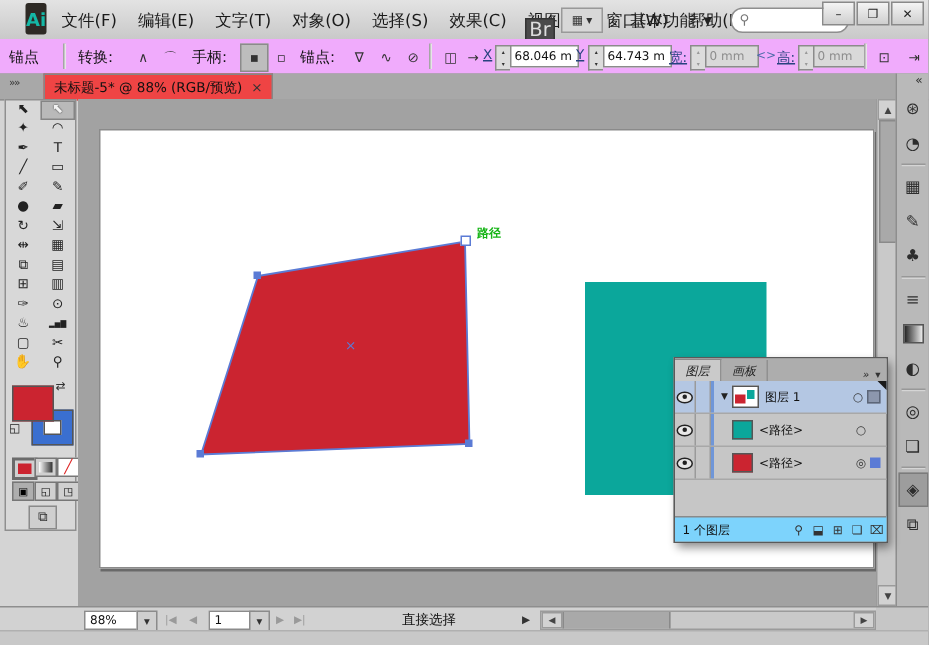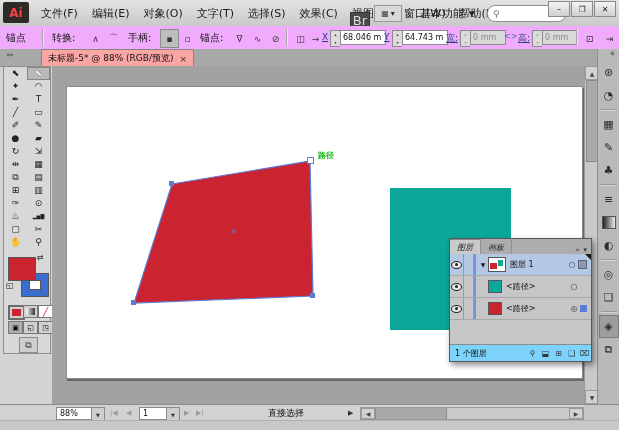--- a/index.html
+++ b/index.html
@@ -3,21 +3,21 @@
 <meta charset="utf-8">
 <style>
   html,body{margin:0;padding:0;background:#888;}
   #app{position:relative;width:619px;height:430px;background:#d4d4d4;font-family:"DejaVu Sans","Liberation Sans",sans-serif;overflow:hidden;user-select:none;}
   .abs{position:absolute;}
   .flexc{display:flex;align-items:center;}
   .ctr{display:flex;align-items:center;justify-content:center;}
 
   
   #titlebar{left:0;top:0;width:619px;height:26px;background:linear-gradient(#e3e3e3,#c9c9c9);border-bottom:1px solid #9b9b9b;}
-  #logo{left:3px;top:2px;width:26px;height:21px;background:#2e2a25;color:#ef4444;font-weight:bold;font-size:12px;border-radius:2px;}
+  #logo{left:17px;top:2px;width:14px;height:21px;background:#2e2a25;color:#14b8a6;font-weight:bold;font-size:12px;border-radius:2px;}
   #menus{left:34px;top:0;height:26px;}
   .menu-item{font-size:11px;color:#1a1a1a;padding:0 7px;height:26px;display:flex;align-items:center;}
   #br-icon{left:350px;top:12px;width:18px;height:15px;background:#4a4a4a;color:#ddd;font-size:13px;border:1px solid #333;}
   #arrange-btn{left:374px;top:5px;width:26px;height:15px;border:1px solid #999;background:#d8d8d8;font-size:8px;gap:2px;color:#333;}
   #workspace{left:420px;top:0;height:26px;font-size:11px;color:#222;gap:5px;}
   #searchbox{left:487px;top:5px;width:72px;height:15px;background:#fff;border:1px solid #8e8e8e;border-radius:8px;font-size:9px;color:#777;padding-left:5px;gap:3px;}
   #winbtns{right:3px;top:1px;height:15px;gap:1px;display:flex;}
   .winbtn{width:20px;height:14px;background:linear-gradient(#f4f4f4,#cfcfcf);border:1px solid #8a8a8a;font-size:8px;color:#222;}
 
   
@@ -30,21 +30,21 @@
   .spin{position:absolute;top:4px;height:15px;display:flex;}
   .spin .arrows{width:9px;height:15px;display:flex;flex-direction:column;border:1px solid #8b8b8b;border-right:none;background:#dcdcdc;}
   .spin .arrows span{flex:1;display:flex;align-items:center;justify-content:center;font-size:4px;color:#333;}
   .spin .val{height:13px;border:1px solid #8b8b8b;background:#fff;font-size:8px;color:#111;display:flex;align-items:center;padding:0 2px;}
   .spin.disabled .val{background:#d9d9d9;color:#8d8d8d;}
   .spin.disabled .arrows span{color:#999;}
 
   
   #tabstrip{left:0;top:49px;width:619px;height:17px;background:#a8a8a8;border-bottom:1px solid #8f8f8f;}
   #tools-collapse{left:6px;top:2px;font-size:7px;color:#3a3a3a;letter-spacing:-1px;}
-  #doctab{left:29px;top:0;height:17px;background:#fca5a5;border:1px solid #868686;border-bottom:none;font-size:9px;color:#111;padding:0 6px;gap:6px;margin-left:12px;}
+  #doctab{left:29px;top:0;height:17px;background:#ef4444;border:1px solid #868686;border-bottom:none;font-size:9px;color:#111;padding:0 6px;gap:6px;}
   #doctab .close{font-size:9px;color:#333;}
 
   
   #toolspanel{left:3px;top:66px;width:48px;height:288px;background:#d8d8d8;border:1px solid #8f8f8f;box-sizing:border-box;}
   #toolgrid{display:grid;grid-template-columns:23px 23px;grid-auto-rows:13px;}
   .tool{display:flex;align-items:center;justify-content:center;font-size:9px;color:#222;line-height:1;}
   .tool.pressed{background:#b9b9b9;border:1px solid #858585;box-sizing:border-box;}
   .tool .tiny{font-size:5px;letter-spacing:0;}
   #fill-swatch{left:4px;top:190px;width:26px;height:22px;border:1px solid #555;z-index:2;}
   #stroke-swatch{left:17px;top:206px;width:26px;height:22px;border:1px solid #555;z-index:1;}
@@ -115,22 +115,22 @@
 </head>
 <body>
 
 <div id="app">
 
   <div id="titlebar" class="abs">
     <div id="logo" class="abs ctr">Ai</div>
     <div id="menus" class="abs flexc">
       <span class="menu-item">文件(F)</span>
       <span class="menu-item">编辑(E)</span>
+      <span class="menu-item">文字(T)</span>
       <span class="menu-item">对象(O)</span>
-      <span class="menu-item">文字(T)</span>
       <span class="menu-item">选择(S)</span>
       <span class="menu-item">效果(C)</span>
       <span class="menu-item">视图(V)</span>
       <span class="menu-item">窗口(W)</span>
       <span class="menu-item">帮助(H)</span>
     </div>
     <div id="br-icon" class="abs ctr">Br</div>
     <div id="arrange-btn" class="abs ctr">
       <span>▦</span>
       <span>▾</span>

